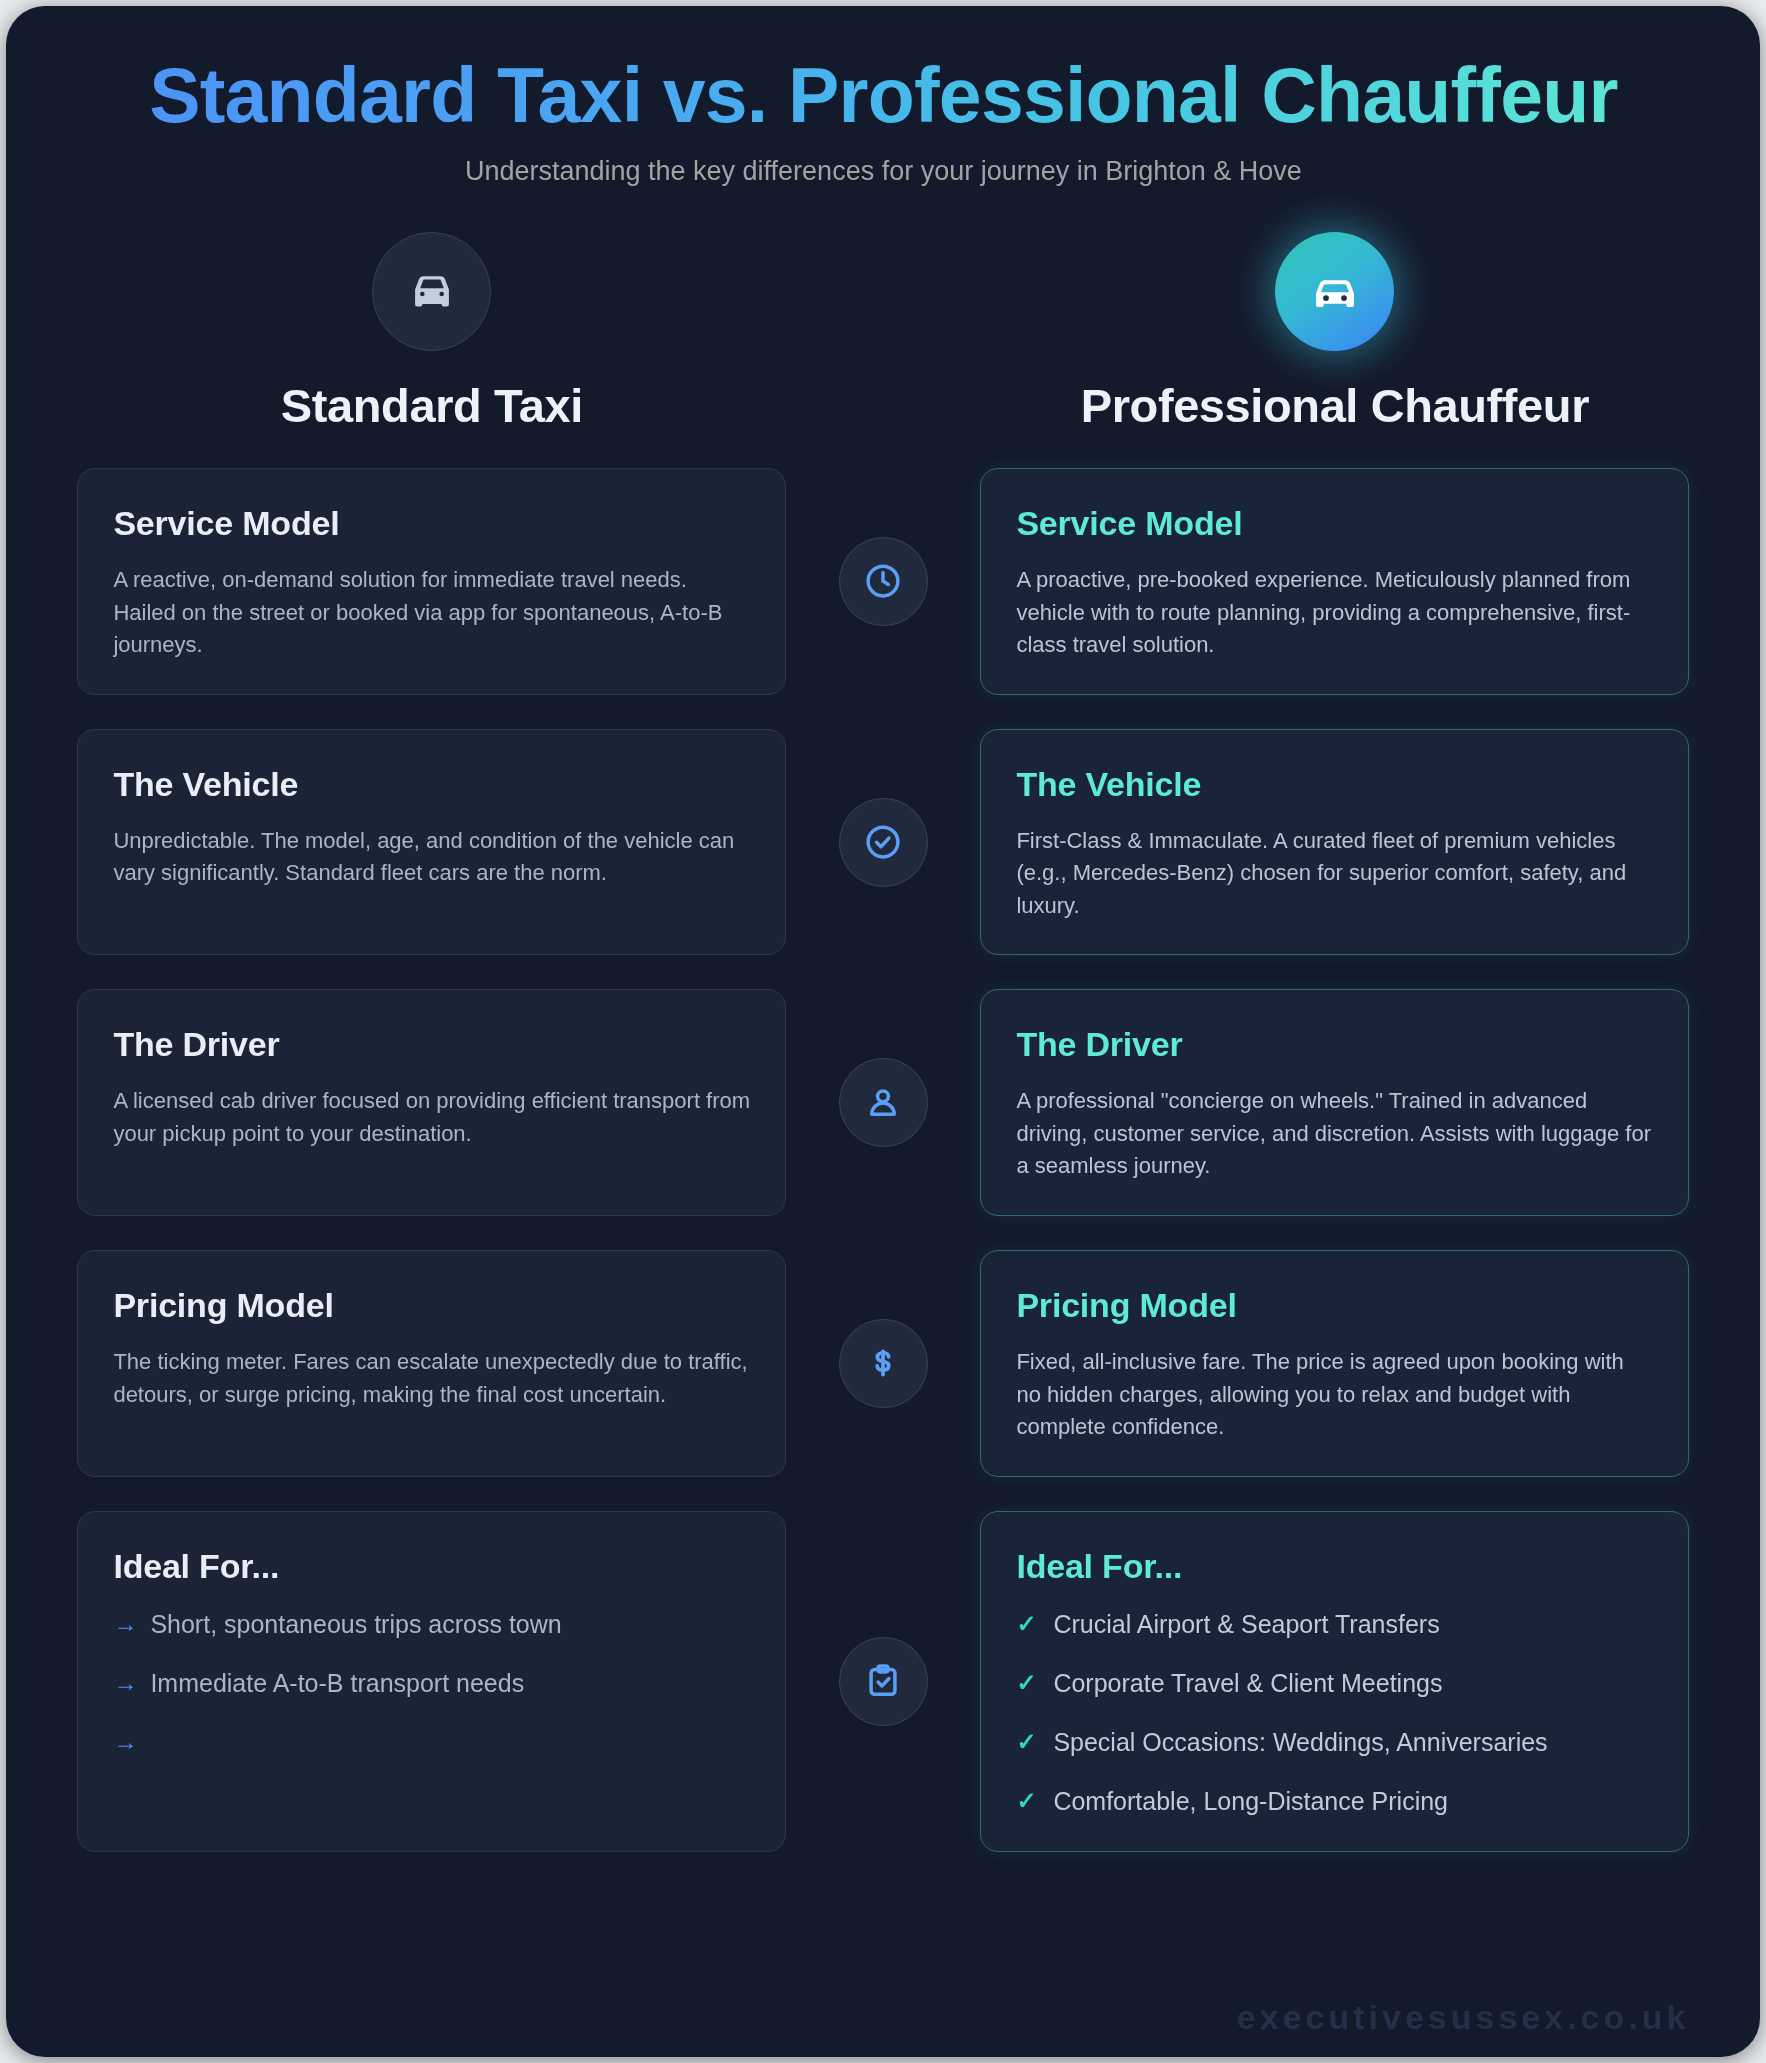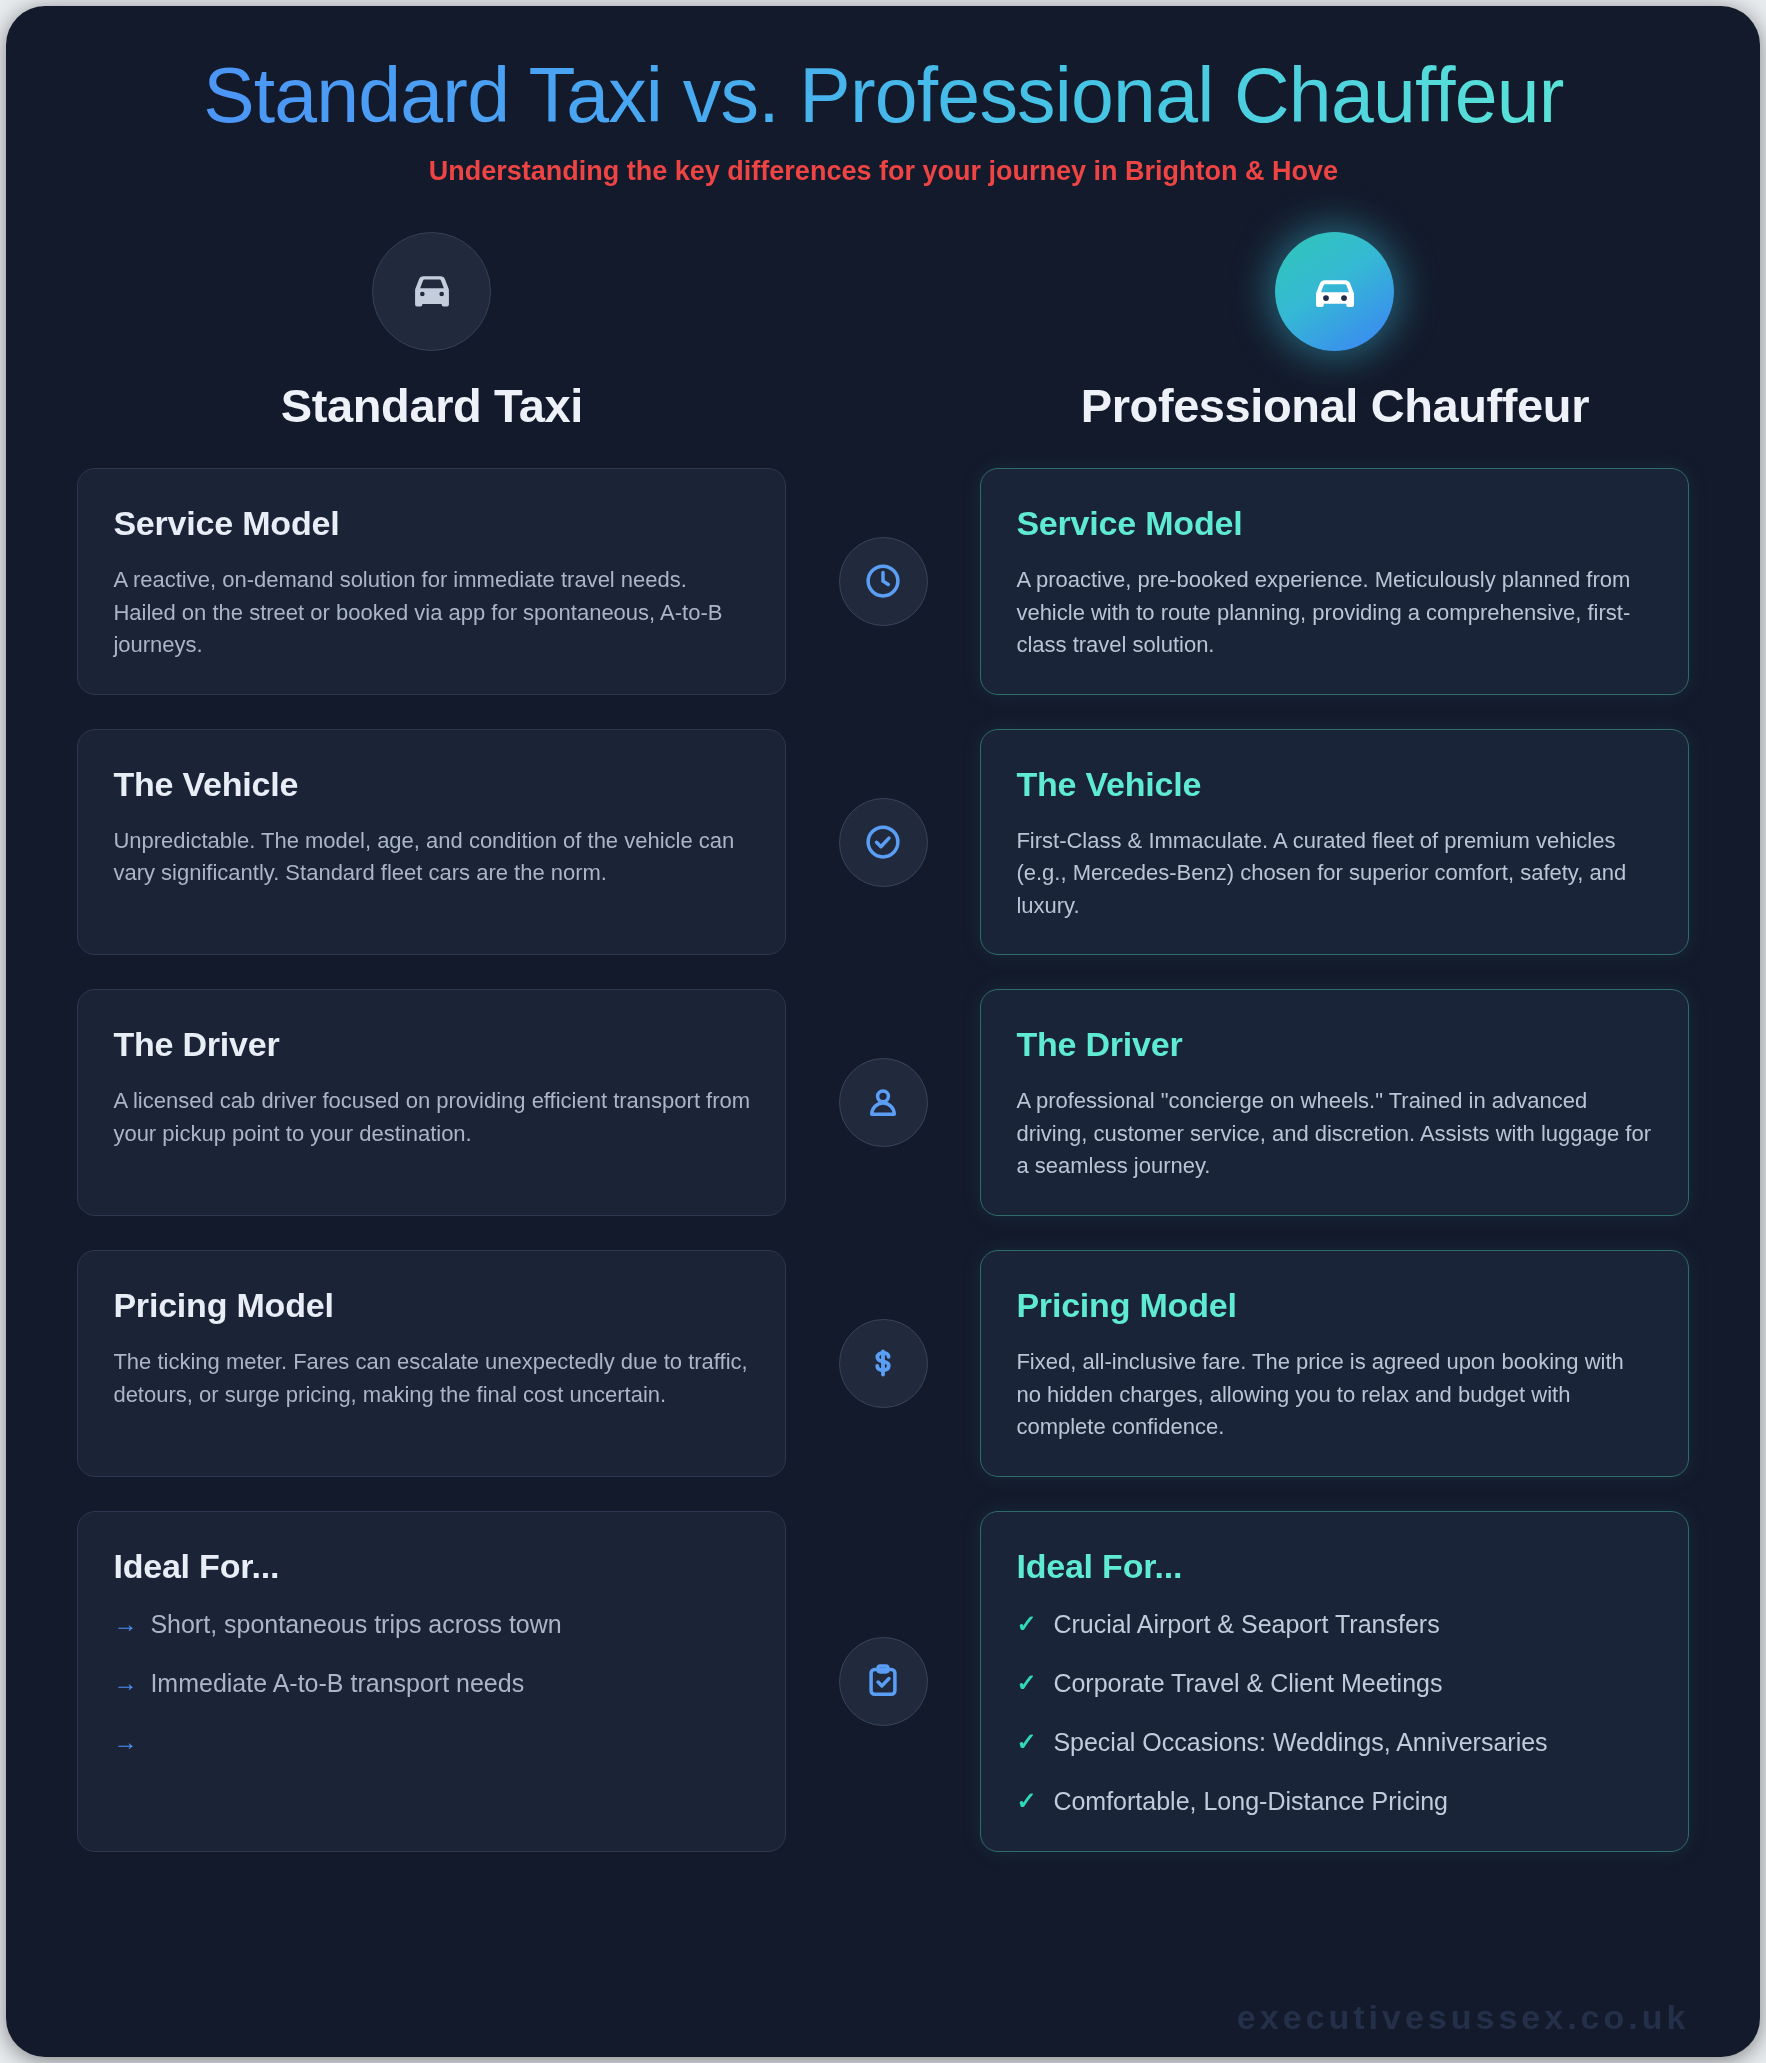--- a/index.html
+++ b/index.html
@@ -21,34 +21,34 @@
   .inner {
     position:relative;
     width:100%; height:100%;
     padding:47px 71px 0 71px;
   }
 
   
   .hdr { text-align:center; }
   .title {
     font-size:77px;
-    font-weight:normal;
+    font-weight:bold;
     letter-spacing:-0.8px;
     line-height:1.1;
     background:linear-gradient(90deg,#4d91f7 0%,#49a7f2 35%,#45c4e4 62%,#5eead4 100%);
     -webkit-background-clip:text;
     background-clip:text;
     color:transparent;
     -webkit-text-fill-color:transparent;
   }
   .subtitle {
     margin-top:18px;
     font-size:27px;
-    color:#ef4444;
-    font-weight:700;
+    color:#a3a3a3;
+    font-weight:400;
   }
 
   
   .colheads {
     display:flex;
     margin-top:45px;
     align-items:flex-start;
     gap:45px;
   }
   .colhead { width:709px; text-align:center; }

